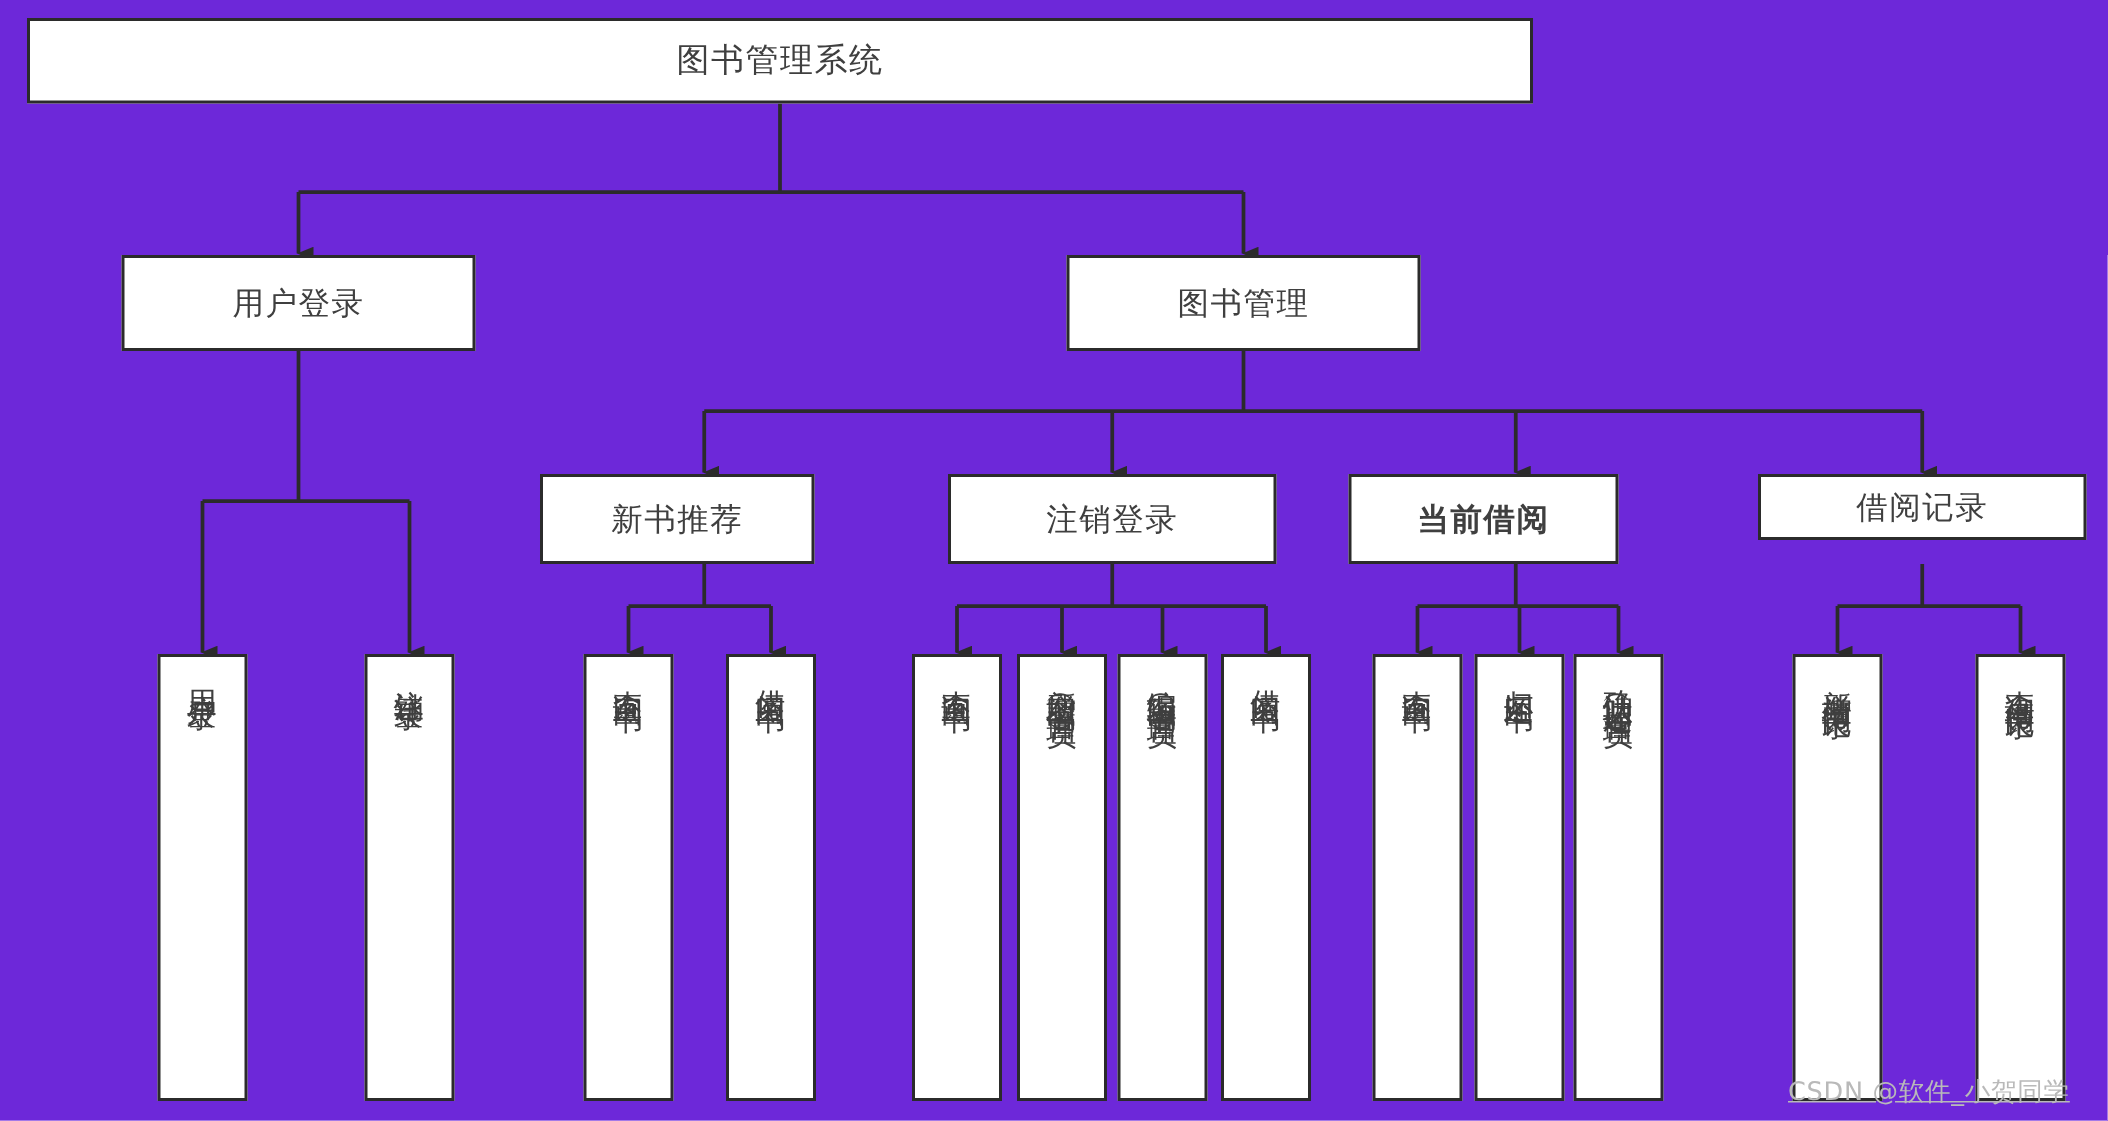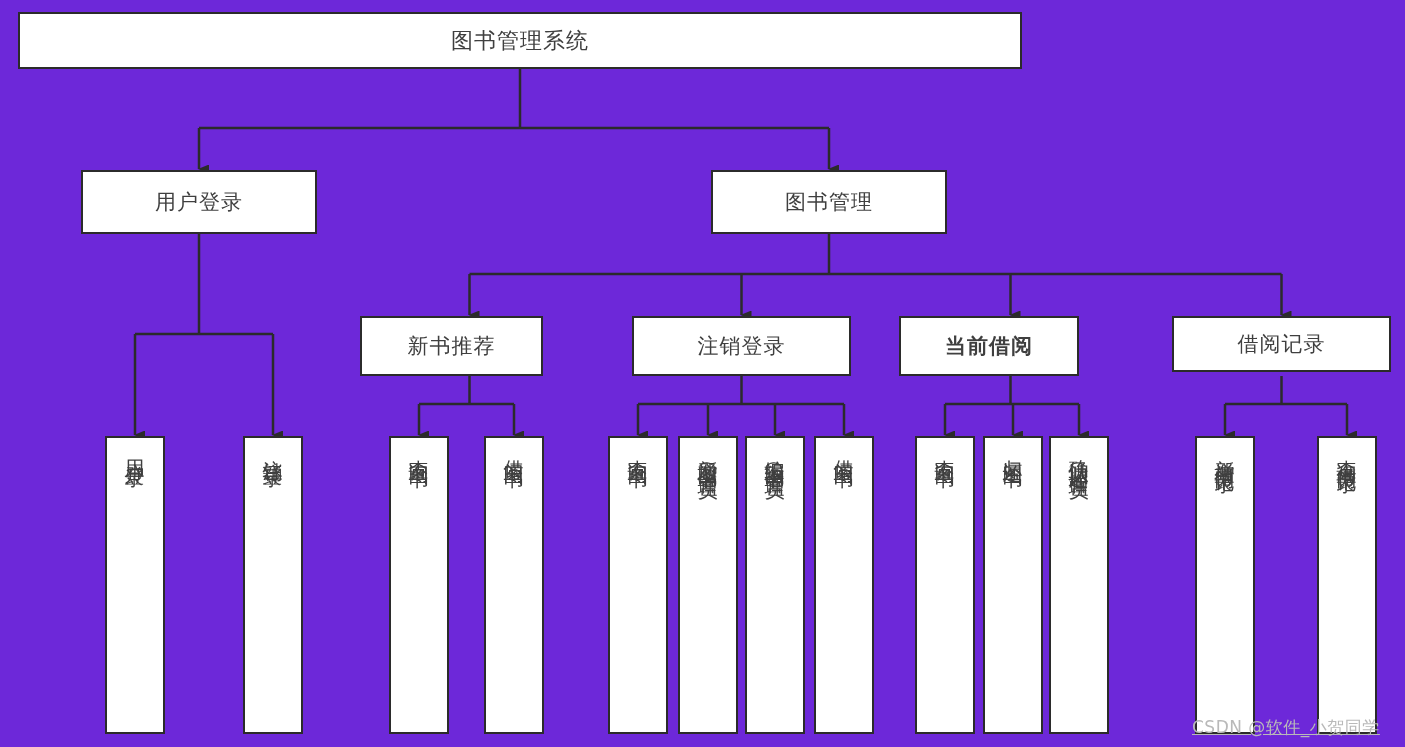--- a/index.html
+++ b/index.html
@@ -109,21 +109,21 @@
       </div>
       <div class="node-box" style="left: 360px; top: 316px; width: 183px; height: 60px;">
         <span class="node-label">新书推荐</span>
       </div>
       <div class="node-box" style="left: 632px; top: 316px; width: 219px; height: 60px;">
         <span class="node-label">注销登录</span>
       </div>
       <div class="node-box" style="left: 899px; top: 316px; width: 180px; height: 60px; font-weight: bold;">
         <span class="node-label">当前借阅</span>
       </div>
-      <div class="node-box" style="left: 1172px; top: 316px; width: 219px; height: 56px;">
+      <div class="node-box" style="left: 1172px; top: 316px; width: 219px; height: 44px;">
         <span class="node-label">借阅记录</span>
       </div>
       <div class="node-box leaf" style="left: 105px; top: 436px; width: 60px; height: 298px;">
         <span class="node-label">用户登录</span>
       </div>
       <div class="node-box leaf" style="left: 243px; top: 436px; width: 60px; height: 298px;">
         <span class="node-label">注销登录</span>
       </div>
       <div class="node-box leaf" style="left: 389px; top: 436px; width: 60px; height: 298px;">
         <span class="node-label">查询图书</span>

